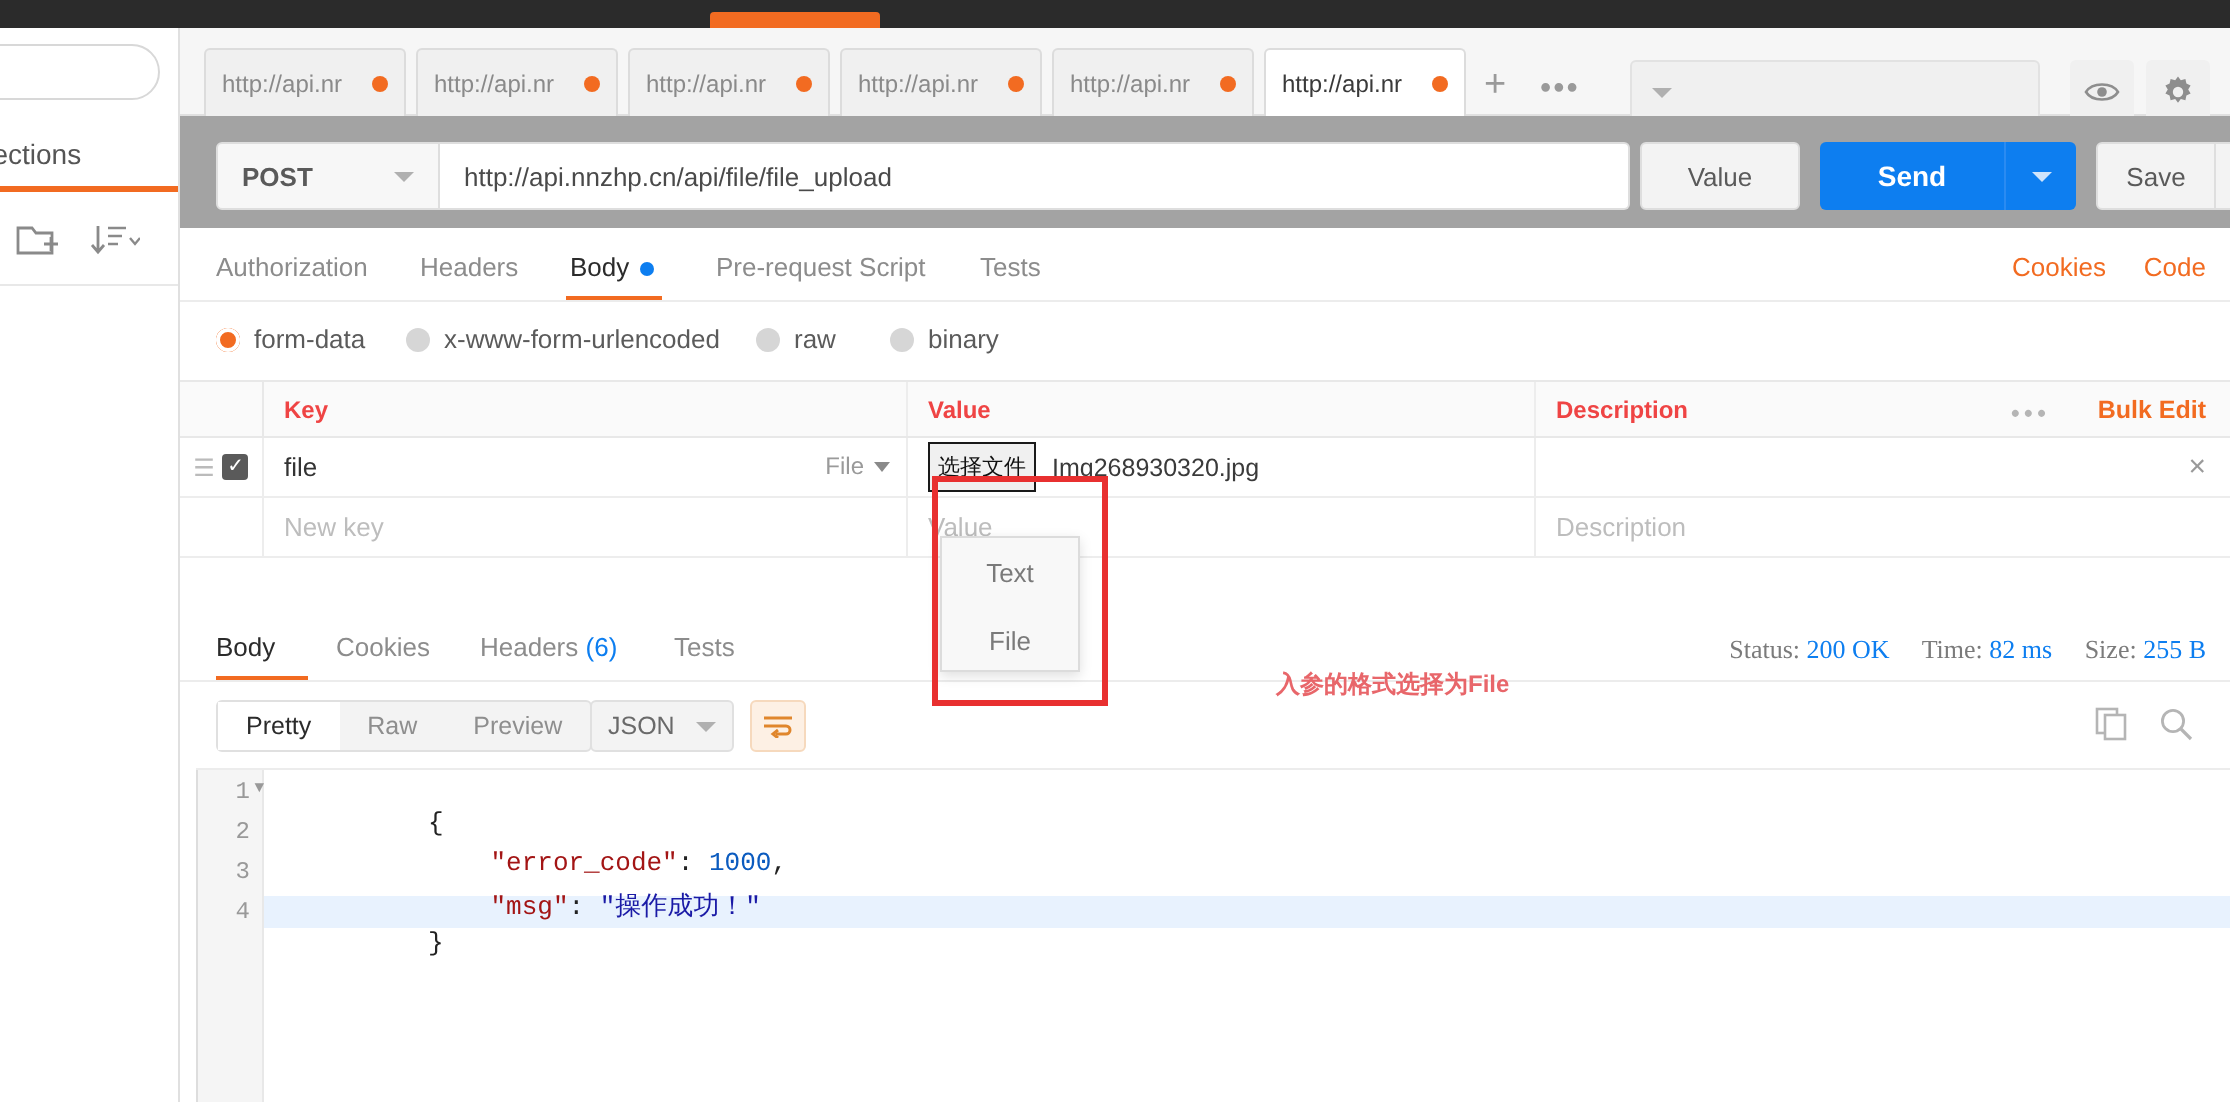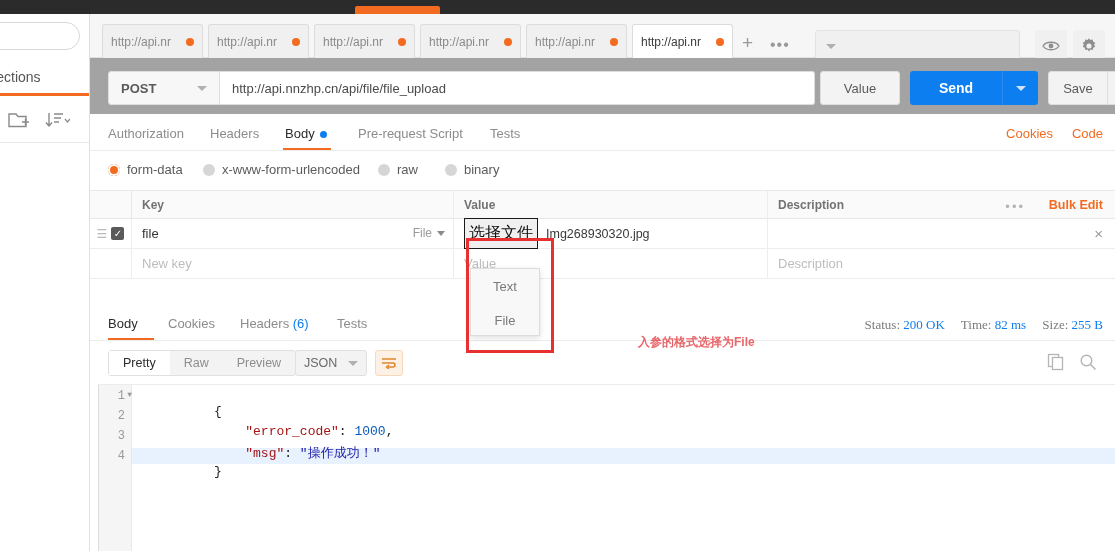--- a/index.html
+++ b/index.html
@@ -86,27 +86,27 @@
   .rdot.on { background:#f26b21; box-shadow: inset 0 0 0 2px #fff, inset 0 0 0 3px #f26b21; }
 
   
   .fdtable { position:absolute; left:0; top:176px; width:1025px; height:118px; border-top:1px solid #e8e8e8; }
   .fdhead { position:absolute; left:0; top:0; width:1025px; height:28px; background:#fafafa; border-bottom:1px solid #e8e8e8; }
   .fdrow { position:absolute; left:0; width:1025px; height:30px; border-bottom:1px solid #ededed; }
   .cellgut { position:absolute; left:0; width:42px; height:100%; border-right:1px solid #ededed; background:#fff; display:flex; align-items:center; justify-content:center; gap:4px; }
   .cellkey { position:absolute; left:42px; width:322px; height:100%; border-right:1px solid #ededed; display:flex; align-items:center; padding-left:10px; }
   .cellval { position:absolute; left:364px; width:314px; height:100%; border-right:1px solid #ededed; display:flex; align-items:center; padding-left:10px; }
   .celldesc { position:absolute; left:678px; width:347px; height:100%; display:flex; align-items:center; padding-left:10px; }
-  .th { font-size:12px; font-weight:bold; color:#737373; }
+  .th { font-size:12px; font-weight:bold; color:#ef4444; }
   .ph { color:#bdbdbd; font-size:13px; }
   .dragh { color:#bbb; font-size:12px; line-height:1; }
   .chk { width:13px;height:13px;background:#5a5a5a;border-radius:2px; display:flex;align-items:center;justify-content:center;color:#fff;font-size:10px;line-height:1; }
   .typesel { position:absolute; right:8px; top:7px; font-size:12px; color:#9a9a9a; display:flex; align-items:center; gap:5px; }
   .caret-s { width:0;height:0;border-left:4px solid transparent;border-right:4px solid transparent;border-top:5px solid #8a8a8a; }
-  .filebtn { border:1px solid #1a1a1a; background:#f0f0f0; font-size:16px; padding:4px 4px; color:#111; margin-right:8px; }
+  .filebtn { border:1px solid #1a1a1a; background:#f0f0f0; font-size:11px; padding:4px 4px; color:#111; margin-right:8px; }
   .fname { font-size:12.5px; color:#3a3a3a; }
   .rowx { position:absolute; right:12px; top:7px; font-size:15px; color:#9a9a9a; line-height:1; }
   .dots-h { position:absolute; right:90px; top:8px; color:#b5b5b5; font-size:13px; letter-spacing:2px; }
   .bulk { position:absolute; right:12px; top:7px; color:#f26b21; font-size:12.5px; font-weight:bold; }
 
   
   .dropdown { position:absolute; left:380px; top:254px; width:70px; height:68px; background:#f8f8f8; border:1px solid #dcdcdc; box-shadow:0 2px 6px rgba(0,0,0,.13); z-index:30; }
   .dd-item { height:34px; display:flex; align-items:center; justify-content:center; font-size:13px; color:#7a7a7a; }
 
   

